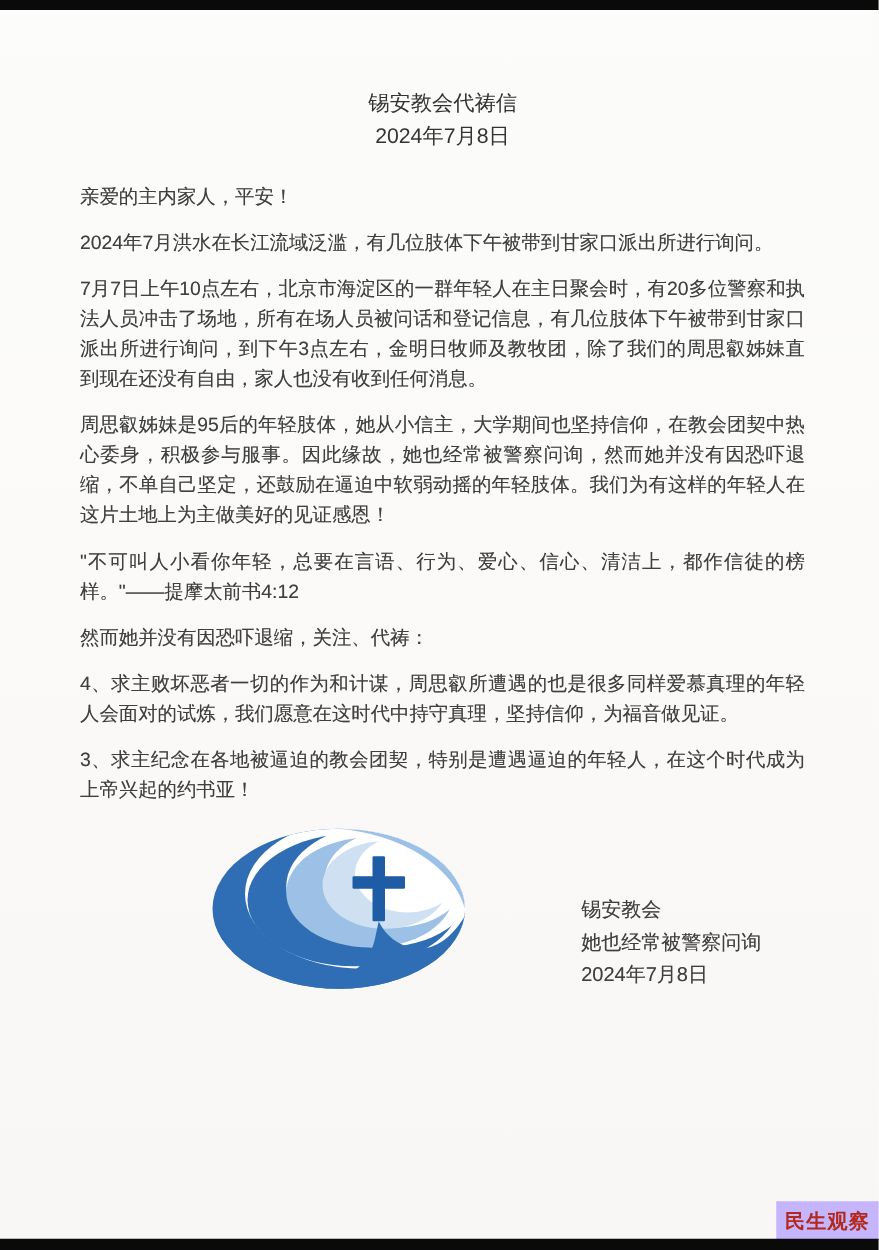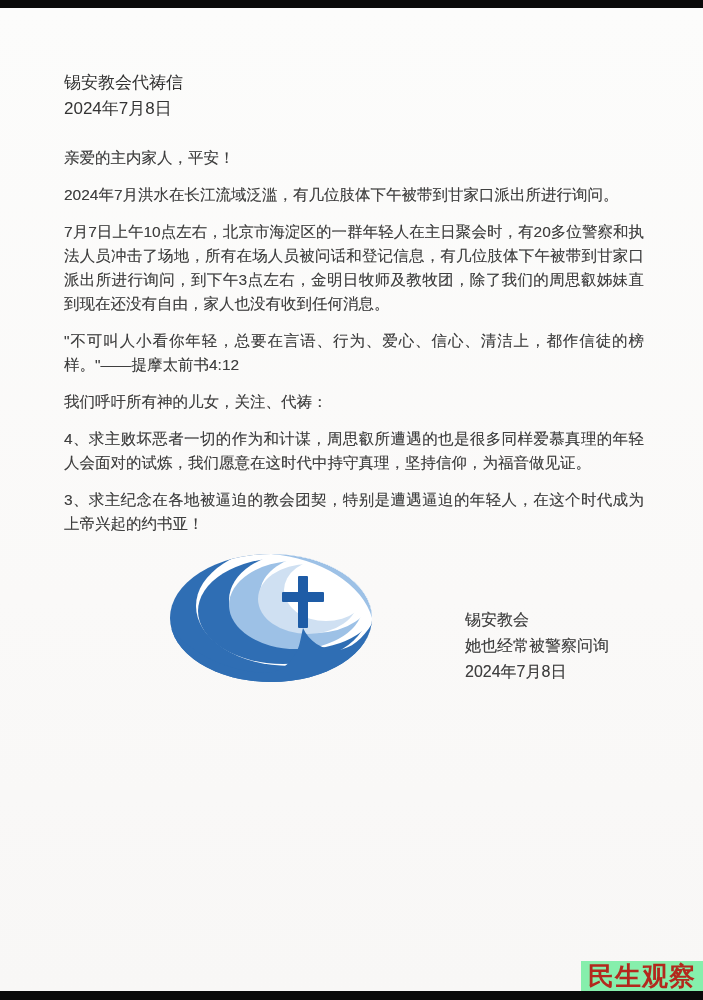--- a/index.html
+++ b/index.html
@@ -12,66 +12,67 @@
   .letterbox.top{top:0;height:8px;}
   .letterbox.bottom{bottom:0;height:9px;}
   .paper{
     position:absolute;top:8px;left:0;width:703px;height:983px;
     background:linear-gradient(180deg,#fcfcfb 0%,#faf9f8 60%,#f8f7f6 100%);
     color:#3d3d3d;
   }
   .content{
     padding:62px 59px 0 64px;
   }
-  .title-block{text-align:left;line-height:26px;font-size:17px;color:#333;}
+  .title-block{text-align:center;line-height:26px;font-size:17px;color:#333;}
   .title-line{display:block;}
   .body-text{
     font-size:15.5px;line-height:24px;text-align:justify;
     margin:13px 0 0 0;color:#3f3f3f;
     text-shadow:0 0 0.5px rgba(60,60,60,0.45);
   }
   .greeting{margin-top:24px;}
   .footer-row{
     display:flex;align-items:flex-end;
     margin-top:16px;
   }
   .logo-wrap{margin-left:104px;width:207px;height:133px;flex:0 0 auto;}
   .signature{
     margin-left:90px;margin-top:28px;
     font-size:16px;line-height:26px;color:#3f3f3f;
     text-shadow:0 0 0.5px rgba(60,60,60,0.45);
   }
   .watermark{
     position:absolute;right:0;bottom:8px;
-    background:#86efac;color:#b3281d;
+    background:#c4b5fd;color:#b3281d;
     font-family:"DejaVu Serif",serif;font-weight:bold;
-    font-size:26px;line-height:31px;height:31px;
+    font-size:16px;line-height:31px;height:31px;
     padding:0 7px;letter-spacing:1px;
   }
 </style>
 </head>
 <body>
 
 <div class="letterbox top"></div>
 
 <div class="paper">
   <div class="content">
     <div class="title-block">
       <span class="title-line">锡安教会代祷信</span>
       <span class="title-line">2024年7月8日</span>
     </div>
 
     <p class="body-text greeting">亲爱的主内家人，平安！</p>
 
     <p class="body-text">2024年7月洪水在长江流域泛滥，有几位肢体下午被带到甘家口派出所进行询问。</p>
     <p class="body-text">7月7日上午10点左右，北京市海淀区的一群年轻人在主日聚会时，有20多位警察和执法人员冲击了场地，所有在场人员被问话和登记信息，有几位肢体下午被带到甘家口派出所进行询问，到下午3点左右，金明日牧师及教牧团，除了我们的周思叡姊妹直到现在还没有自由，家人也没有收到任何消息。</p>
+    <p class="body-text">周思叡姊妹是95后的年轻肢体，她从小信主，大学期间也坚持信仰，在教会团契中热心委身，积极参与服事。因此缘故，她也经常被警察问询，然而她并没有因恐吓退缩，不单自己坚定，还鼓励在逼迫中软弱动摇的年轻肢体。我们为有这样的年轻人在这片土地上为主做美好的见证感恩！</p>
 
     <p class="body-text">"不可叫人小看你年轻，总要在言语、行为、爱心、信心、清洁上，都作信徒的榜样。"——提摩太前书4:12</p>
 
-    <p class="body-text">我们呼吁所有神的儿女，关注、代祷：</p>
+    <p class="body-text">然而她并没有因恐吓退缩，关注、代祷：</p>
 
     <p class="body-text">4、求主败坏恶者一切的作为和计谋，周思叡所遭遇的也是很多同样爱慕真理的年轻人会面对的试炼，我们愿意在这时代中持守真理，坚持信仰，为福音做见证。</p>
     <p class="body-text">3、求主纪念在各地被逼迫的教会团契，特别是遭遇逼迫的年轻人，在这个时代成为上帝兴起的约书亚！</p>
 
     <div class="footer-row">
       <div class="logo-wrap">
         <svg width="207" height="133" viewBox="0 0 207 133" xmlns="http://www.w3.org/2000/svg">
           <defs>
             <clipPath id="logoClip">
                 <ellipse cx="103" cy="66" rx="101" ry="64"></ellipse>

